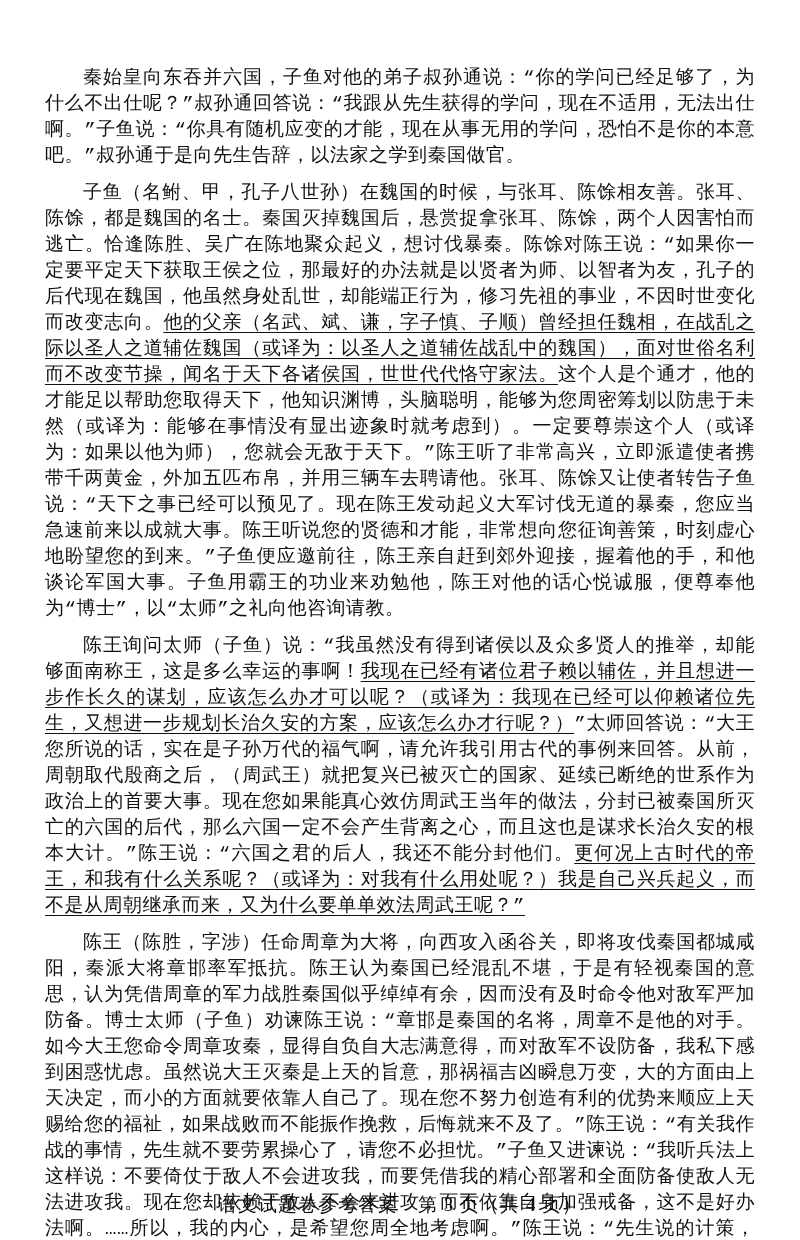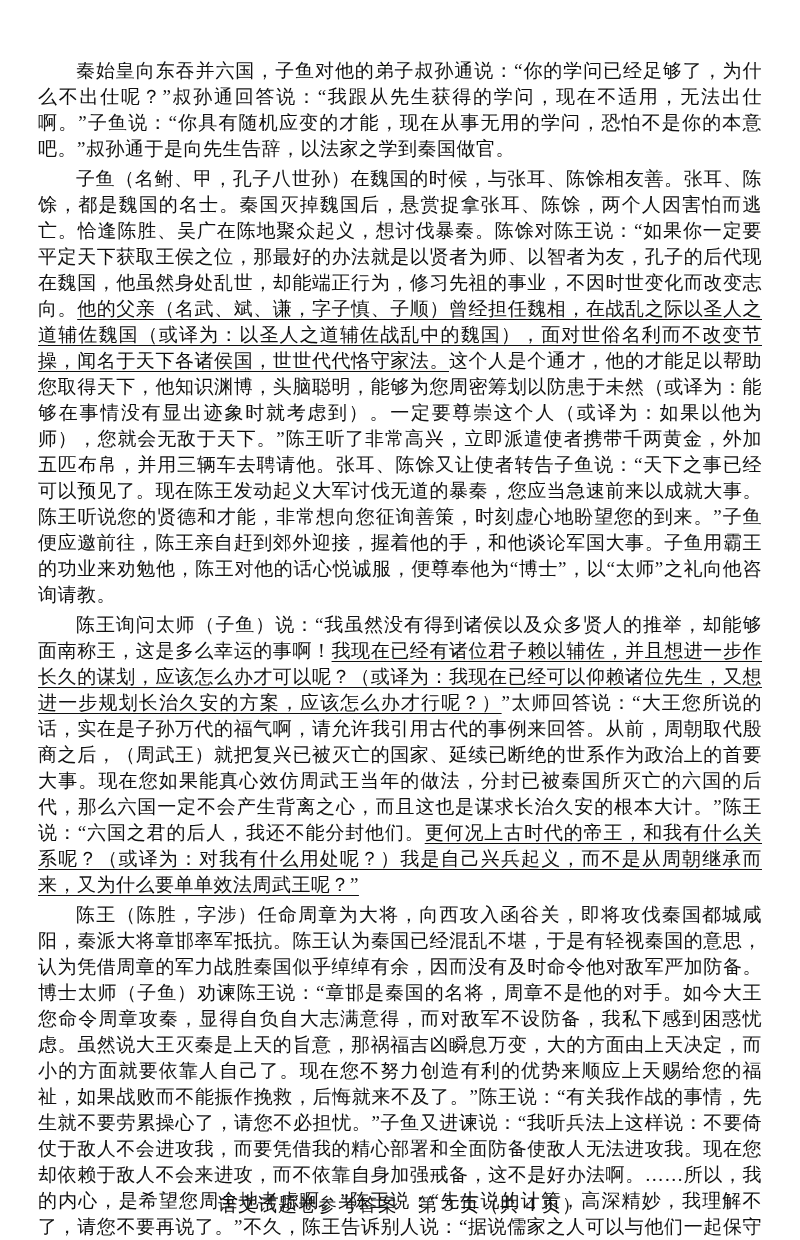--- a/index.html
+++ b/index.html
@@ -21,22 +21,23 @@
     position: absolute;
     top: 54px;
     left: 34px;
     right: 34px;
     font-size: 19px;
     line-height: 26px;
     text-align: justify;
     letter-spacing: 0.5px;
   }
   p.para {
-    margin: 4px;
+    margin: 11px;
     padding: 0;
+    font-family: Liberation Mono, monospace;
   }
   p.para.indent {
     text-indent: 2em;
   }
   p.para.heading {
     font-weight: bold;
   }
   .underline {
     text-decoration: underline;
     text-decoration-thickness: 1px;

